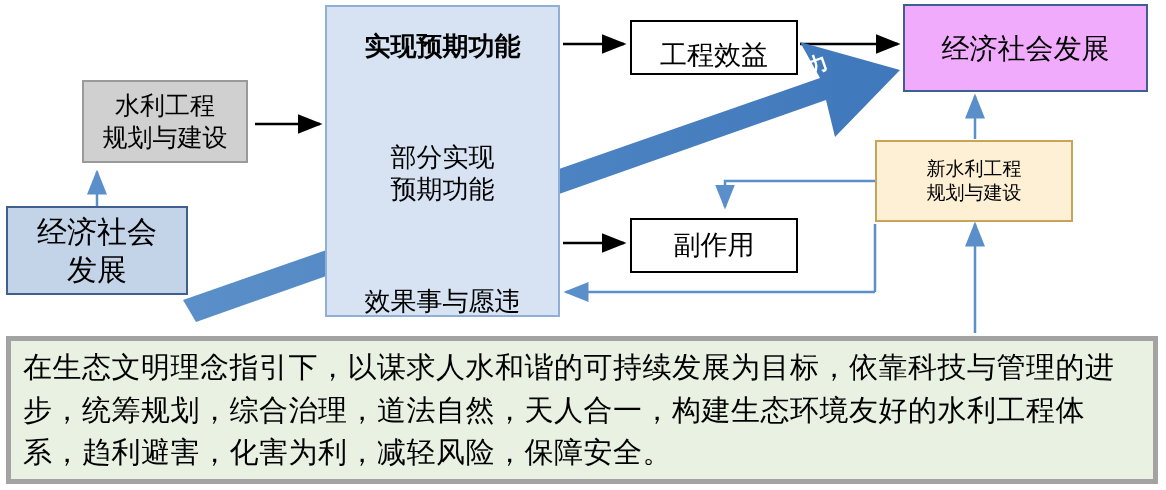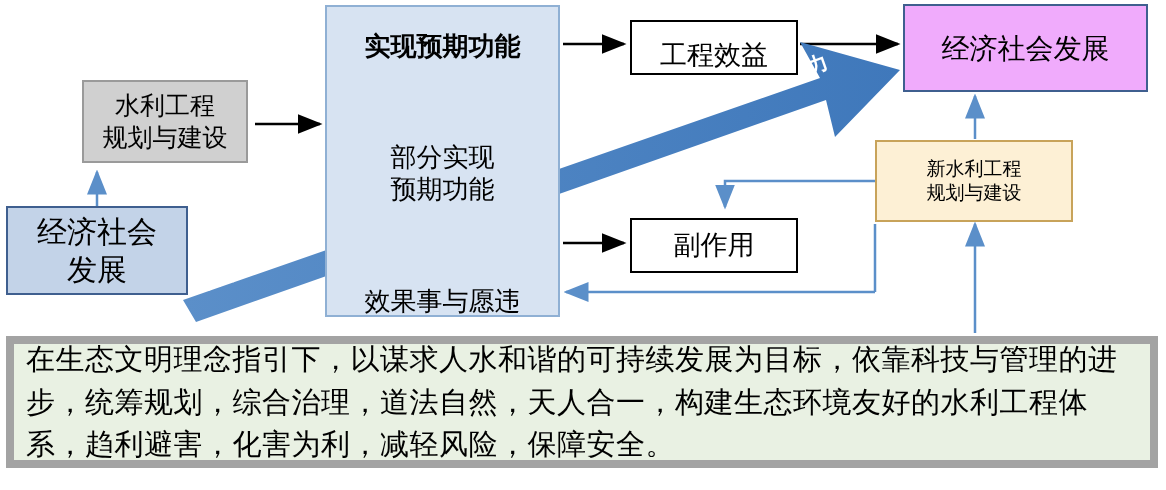--- a/index.html
+++ b/index.html
@@ -72,23 +72,23 @@
     border: 2px solid #3f5f8f;
     font-size: 28px;
   }
   #box-new-water {
     left: 875px; top: 140px; width: 198px; height: 82px;
     background: #fdf0d5;
     border: 2px solid #c8a35a;
     font-size: 19px;
   }
   #box-bottom {
-    left: 6px; top: 336px; width: 1152px; height: 132px;
+    left: 6px; top: 336px; width: 1152px; height: 148px;
     background: #e9f1e3;
-    border: 8px solid #a3a3a3;
+    border: 5px solid #a3a3a3;
     font-size: 29px;
     align-items: flex-start;
     justify-content: center;
     padding: 4px 12px;
     text-align: left;
   }
   #box-bottom span {
     white-space: normal;
     line-height: 1.48;
     letter-spacing: 0.5px;

